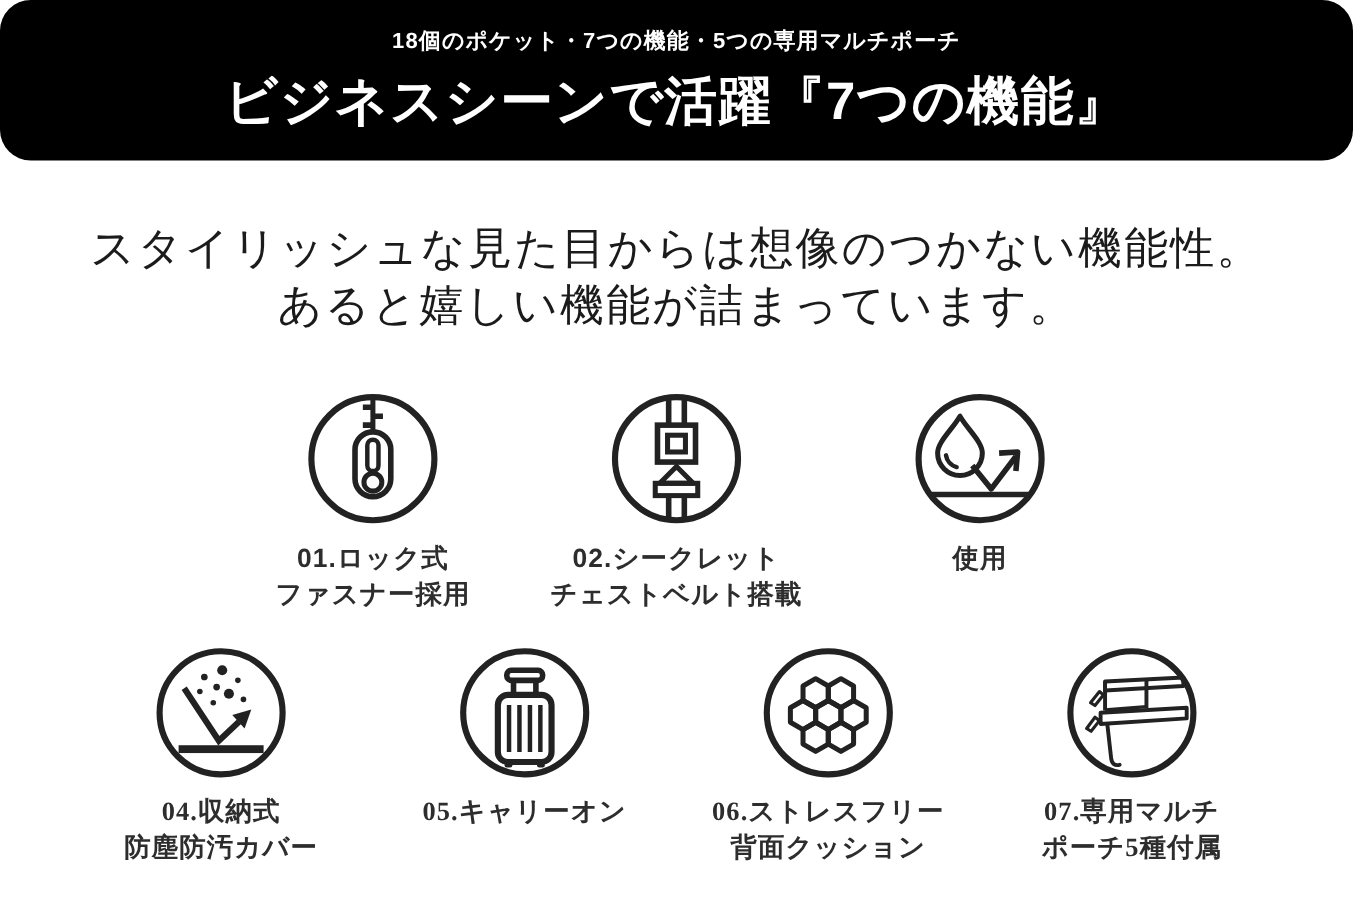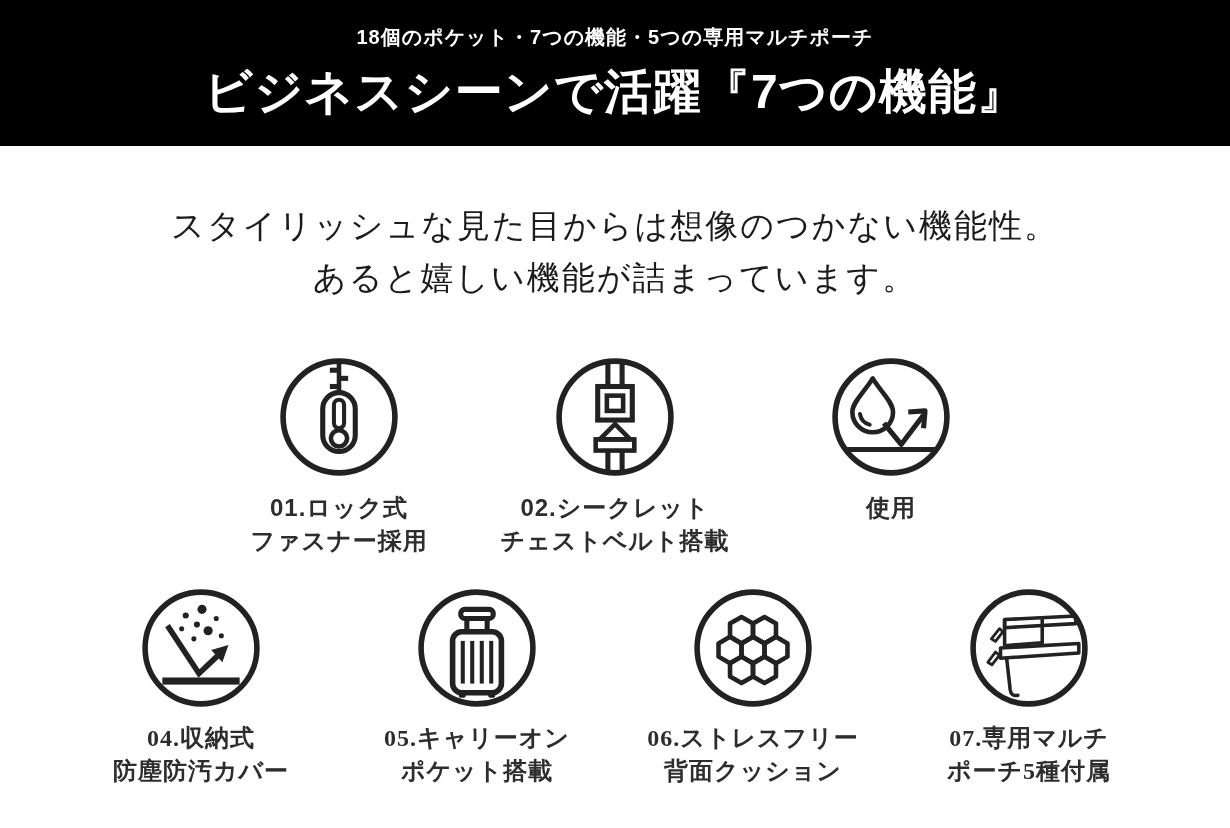--- a/index.html
+++ b/index.html
@@ -11,32 +11,33 @@
   }
   
   .header {
     height: 146px;
     background: #000000;
     color: #ffffff;
     display: flex; flex-direction: column;
     align-items: center; justify-content: center;
     gap: 9px; padding-top: 2px;
     box-sizing: border-box;
+    border-radius: 28px;
   }
   .header-subtitle {
     font-size: 20px; font-weight: 600; letter-spacing: 1px;
   }
   .header-title {
     font-size: 48px; font-weight: 800; letter-spacing: 1px;
   }
   
   .intro {
     margin-top: 54px;
     text-align: center;
-    font-size: 33px; font-weight: 500;
+    font-size: 40px; font-weight: 500;
     color: #1b1b1b;
     letter-spacing: 2px;
     line-height: 52px;
   }
   
   .features { margin-top: 52px; }
   .feature-row {
     display: flex; justify-content: center; align-items: flex-start; gap: 48px;
   }
   .feature-row.row-2 { margin-top: 30px; font-family: Liberation Serif, serif; }
@@ -167,21 +168,20 @@
           <line x1="46" y1="53" x2="46" y2="95" stroke-width="4"></line>
           <line x1="55.3" y1="53" x2="55.3" y2="95" stroke-width="4"></line>
           <line x1="64.7" y1="53" x2="64.7" y2="95" stroke-width="4"></line>
           <line x1="74" y1="53" x2="74" y2="95" stroke-width="4"></line>
           <rect x="42" y="103" width="7" height="6" rx="2" fill="currentColor" stroke="none"></rect>
           <rect x="71" y="103" width="7" height="6" rx="2" fill="currentColor" stroke="none"></rect>
         </svg>
       </div>
       <div class="caption">
         <div>05.キャリーオン</div>
-        <div>ポケット搭載</div>
       </div>
     </div>
 
     <div class="feature">
       <div class="icon-wrap">
         <svg viewBox="0 0 120 120" fill="none" stroke="currentColor" stroke-linejoin="round">
           <circle cx="60" cy="60" r="55" stroke-width="5.5"></circle>
           <polygon points="60,49 71.3,55.5 71.3,68.5 60,75 48.7,68.5 48.7,55.5" stroke-width="4.5"></polygon>
           <polygon points="37.4,49 48.7,55.5 48.7,68.5 37.4,75 26.1,68.5 26.1,55.5" stroke-width="4.5"></polygon>
           <polygon points="82.6,49 93.9,55.5 93.9,68.5 82.6,75 71.3,68.5 71.3,55.5" stroke-width="4.5"></polygon>

